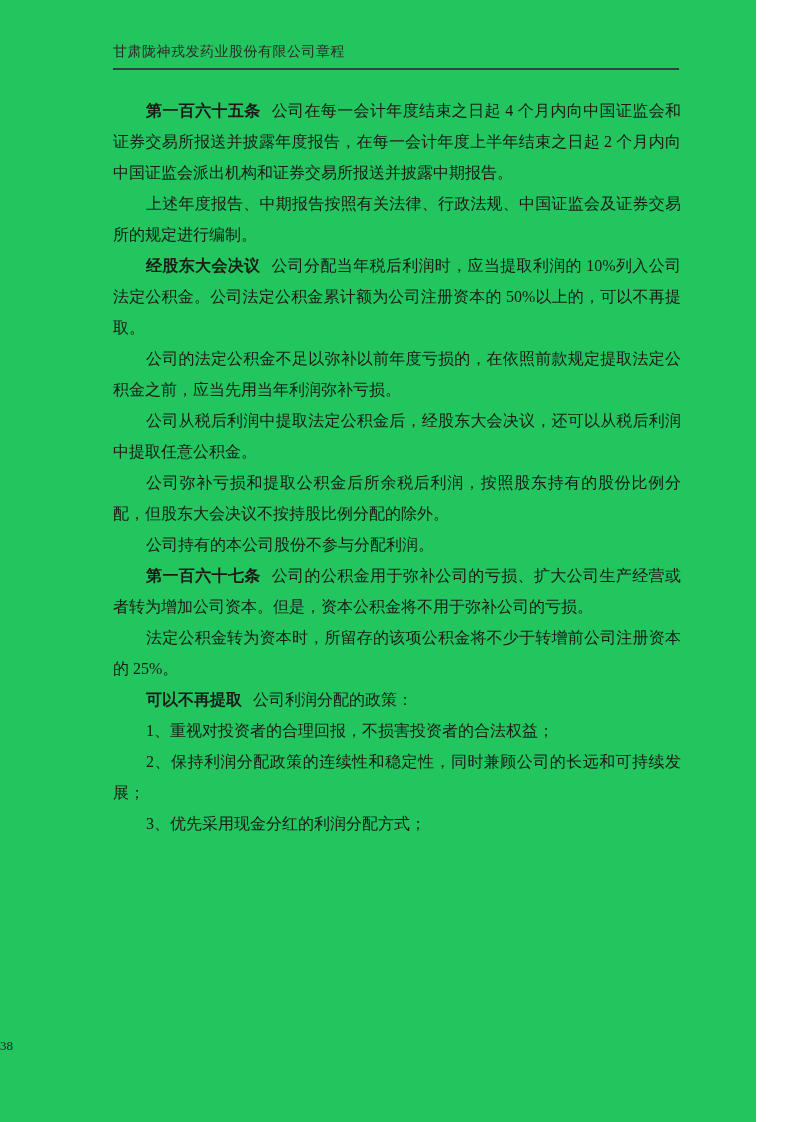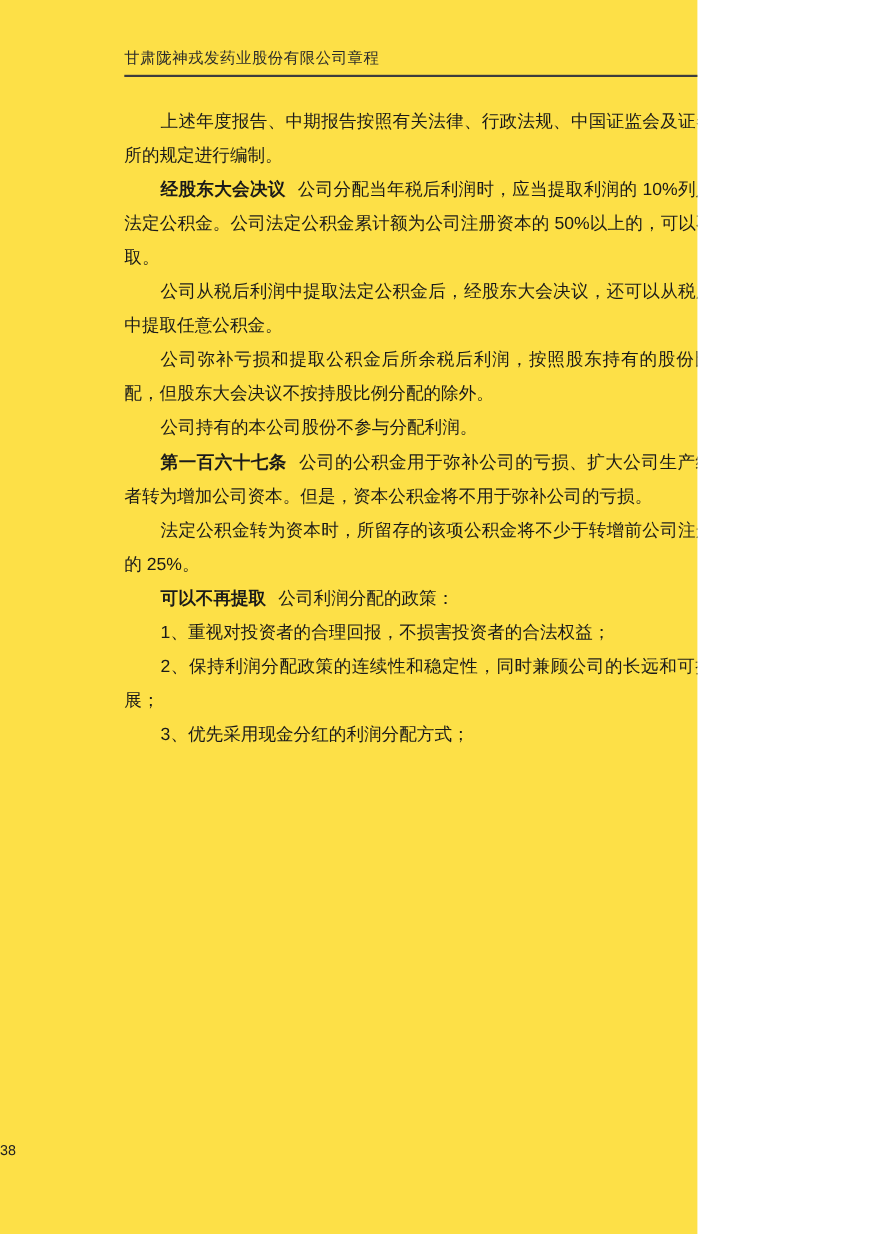--- a/index.html
+++ b/index.html
@@ -2,24 +2,24 @@
 <html><head>
 <meta charset="utf-8">
 <style>
   html, body {
     margin: 0;
     padding: 0;
     background: #ffffff;
   }
   .page {
     position: relative;
-    width: 634px;
+    width: 756px;
     height: 1122px;
-    background: #fde047;
-    font-family: Liberation Sans, sans-serif;
+    background: #22c55e;
+    font-family: Liberation Serif, serif;
     color: #1a1a1a;
     overflow: hidden;
   }
   .page-header {
     position: absolute;
     left: 113px;
     top: 42px;
     width: 566px;
     font-size: 14px;
     line-height: 20px;
@@ -61,26 +61,28 @@
 </head>
 <body>
 
 <div class="page">
 
   <div class="page-header">
     <span>甘肃陇神戎发药业股份有限公司章程</span>
   </div>
 
   <div class="doc-body">
+  <p class="para"><b class="art">第一百六十五条</b><span class="txt">公司在每一会计年度结束之日起 4 个月内向中国证监会和证券交易所报送并披露年度报告，在每一会计年度上半年结束之日起 2 个月内向中国证监会派出机构和证券交易所报送并披露中期报告。</span></p>
 
   <p class="para"><span class="txt">上述年度报告、中期报告按照有关法律、行政法规、中国证监会及证券交易所的规定进行编制。</span></p>
 
 
   <p class="para"><b class="art">经股东大会决议</b><span class="txt">公司分配当年税后利润时，应当提取利润的 10%列入公司法定公积金。公司法定公积金累计额为公司注册资本的 50%以上的，可以不再提取。</span></p>
 
+  <p class="para"><span class="txt">公司的法定公积金不足以弥补以前年度亏损的，在依照前款规定提取法定公积金之前，应当先用当年利润弥补亏损。</span></p>
 
   <p class="para"><span class="txt">公司从税后利润中提取法定公积金后，经股东大会决议，还可以从税后利润中提取任意公积金。</span></p>
 
   <p class="para"><span class="txt">公司弥补亏损和提取公积金后所余税后利润，按照股东持有的股份比例分配，但股东大会决议不按持股比例分配的除外。</span></p>
 
 
   <p class="para"><span class="txt">公司持有的本公司股份不参与分配利润。</span></p>
 
   <p class="para"><b class="art">第一百六十七条</b><span class="txt">公司的公积金用于弥补公司的亏损、扩大公司生产经营或者转为增加公司资本。但是，资本公积金将不用于弥补公司的亏损。</span></p>
 

